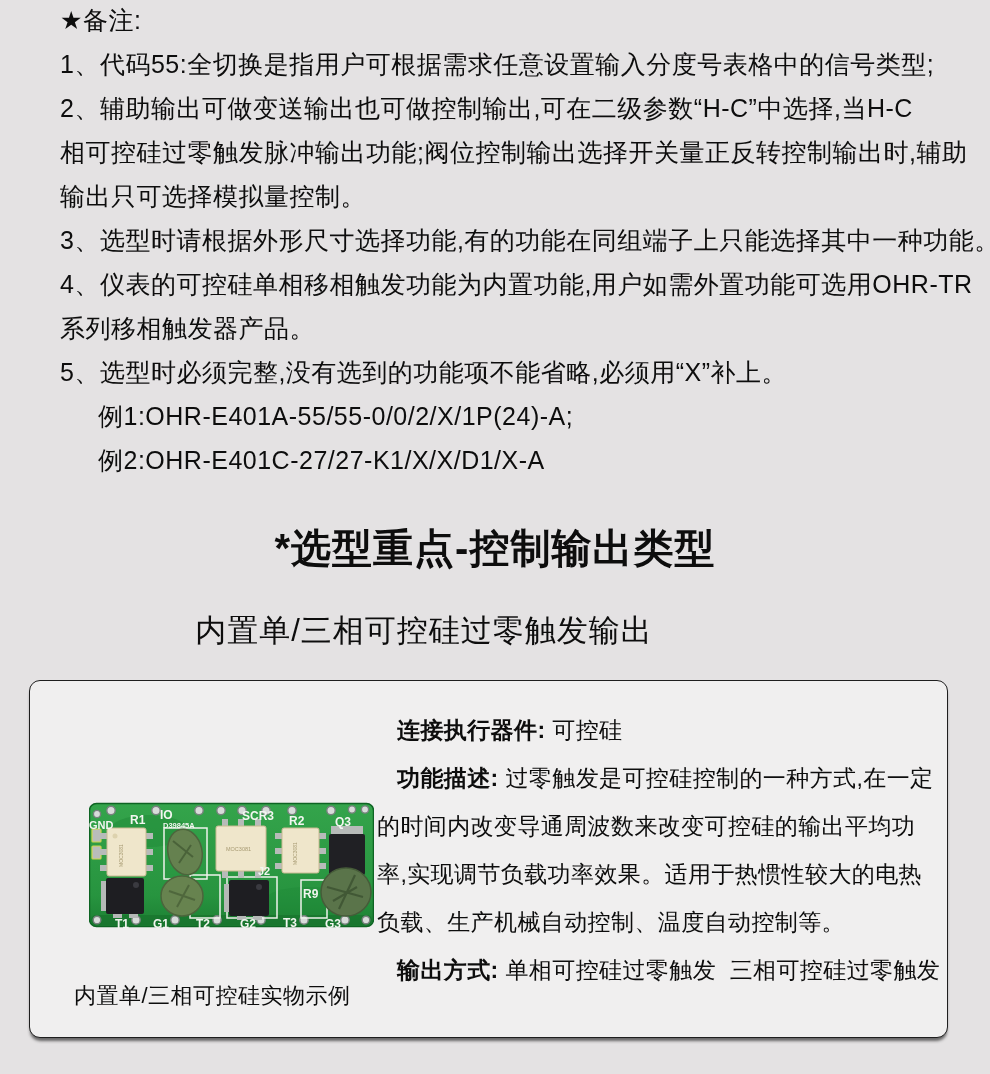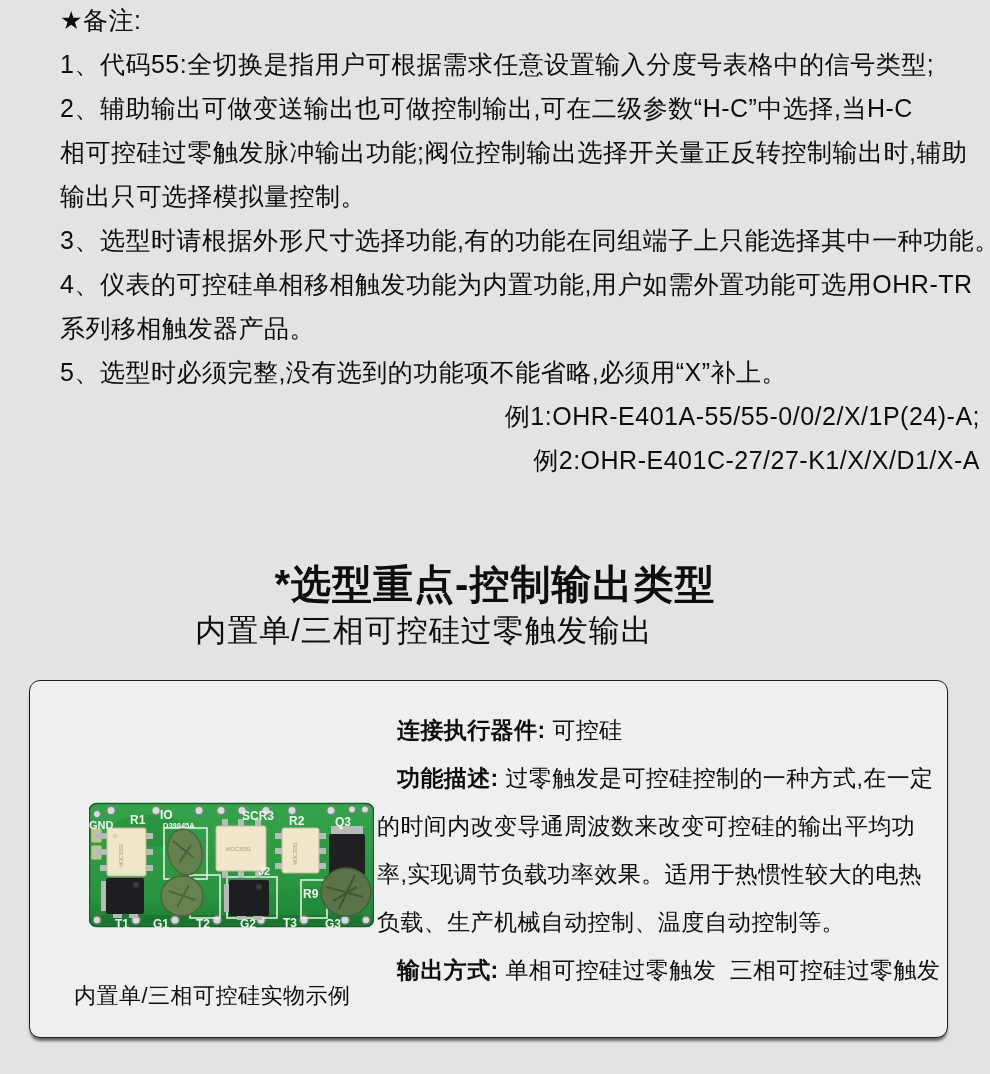--- a/index.html
+++ b/index.html
@@ -8,25 +8,25 @@
     background:#e4e2e3;color:#0d0d0d;
     font-family:"Liberation Sans","DejaVu Sans",sans-serif;
   }
   
   .notes{
     position:absolute;left:60px;top:-2px;width:920px;
     font-size:25px;line-height:44px;font-weight:500;
     letter-spacing:.5px;
   }
   .note-line{white-space:nowrap;}
-  .note-line.indent{padding-left:38px;text-align:right;}
+  .note-line.indent{padding-left:38px;}
   
   .sec-title{
     position:absolute;left:0;top:521px;width:990px;
-    text-align:center;font-size:40px;font-weight:800;letter-spacing:1px;margin-top:36px;
+    text-align:center;font-size:40px;font-weight:800;letter-spacing:1px;
   }
   .sec-subtitle{
     position:absolute;left:0;top:610px;width:848px;
     text-align:center;font-size:31px;font-weight:500;letter-spacing:1px;
   }
   
   .card{
     position:absolute;left:29px;top:680px;width:917px;height:356px;
     background:#f0efef;border:1.5px solid #1e1e1e;border-radius:11px;
     box-shadow:0 4px 3px -1px rgba(35,35,35,.65);

